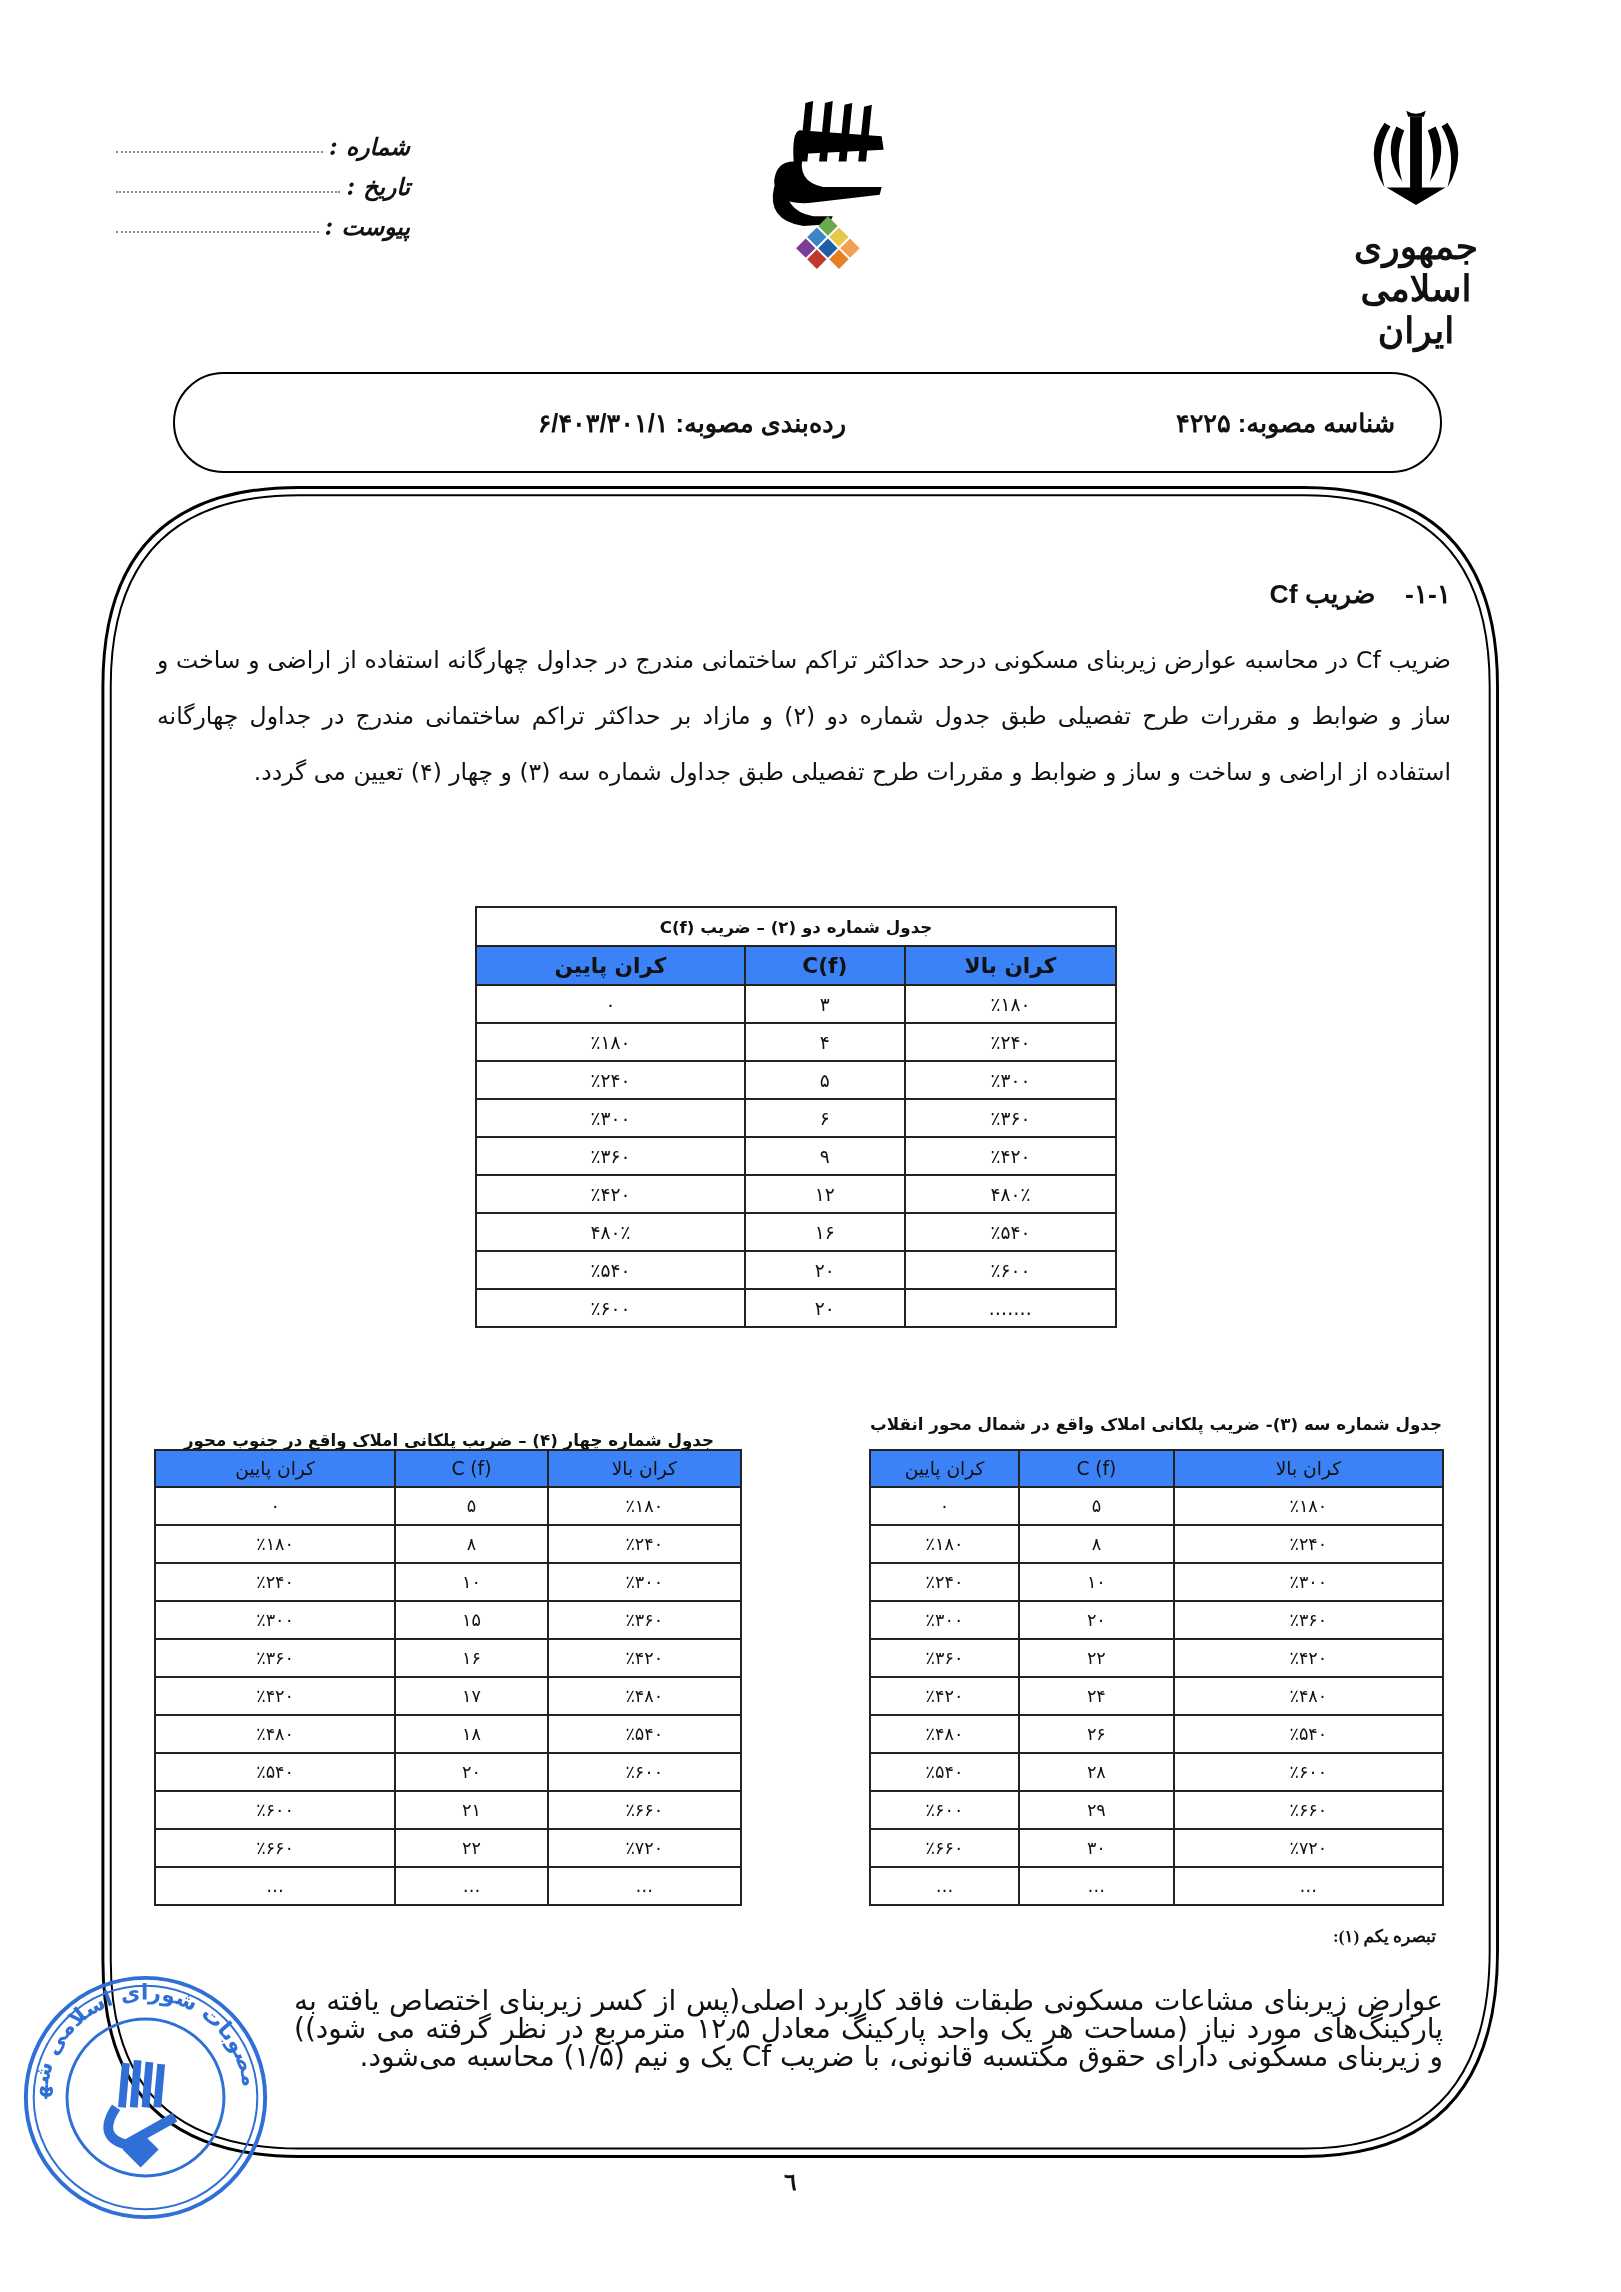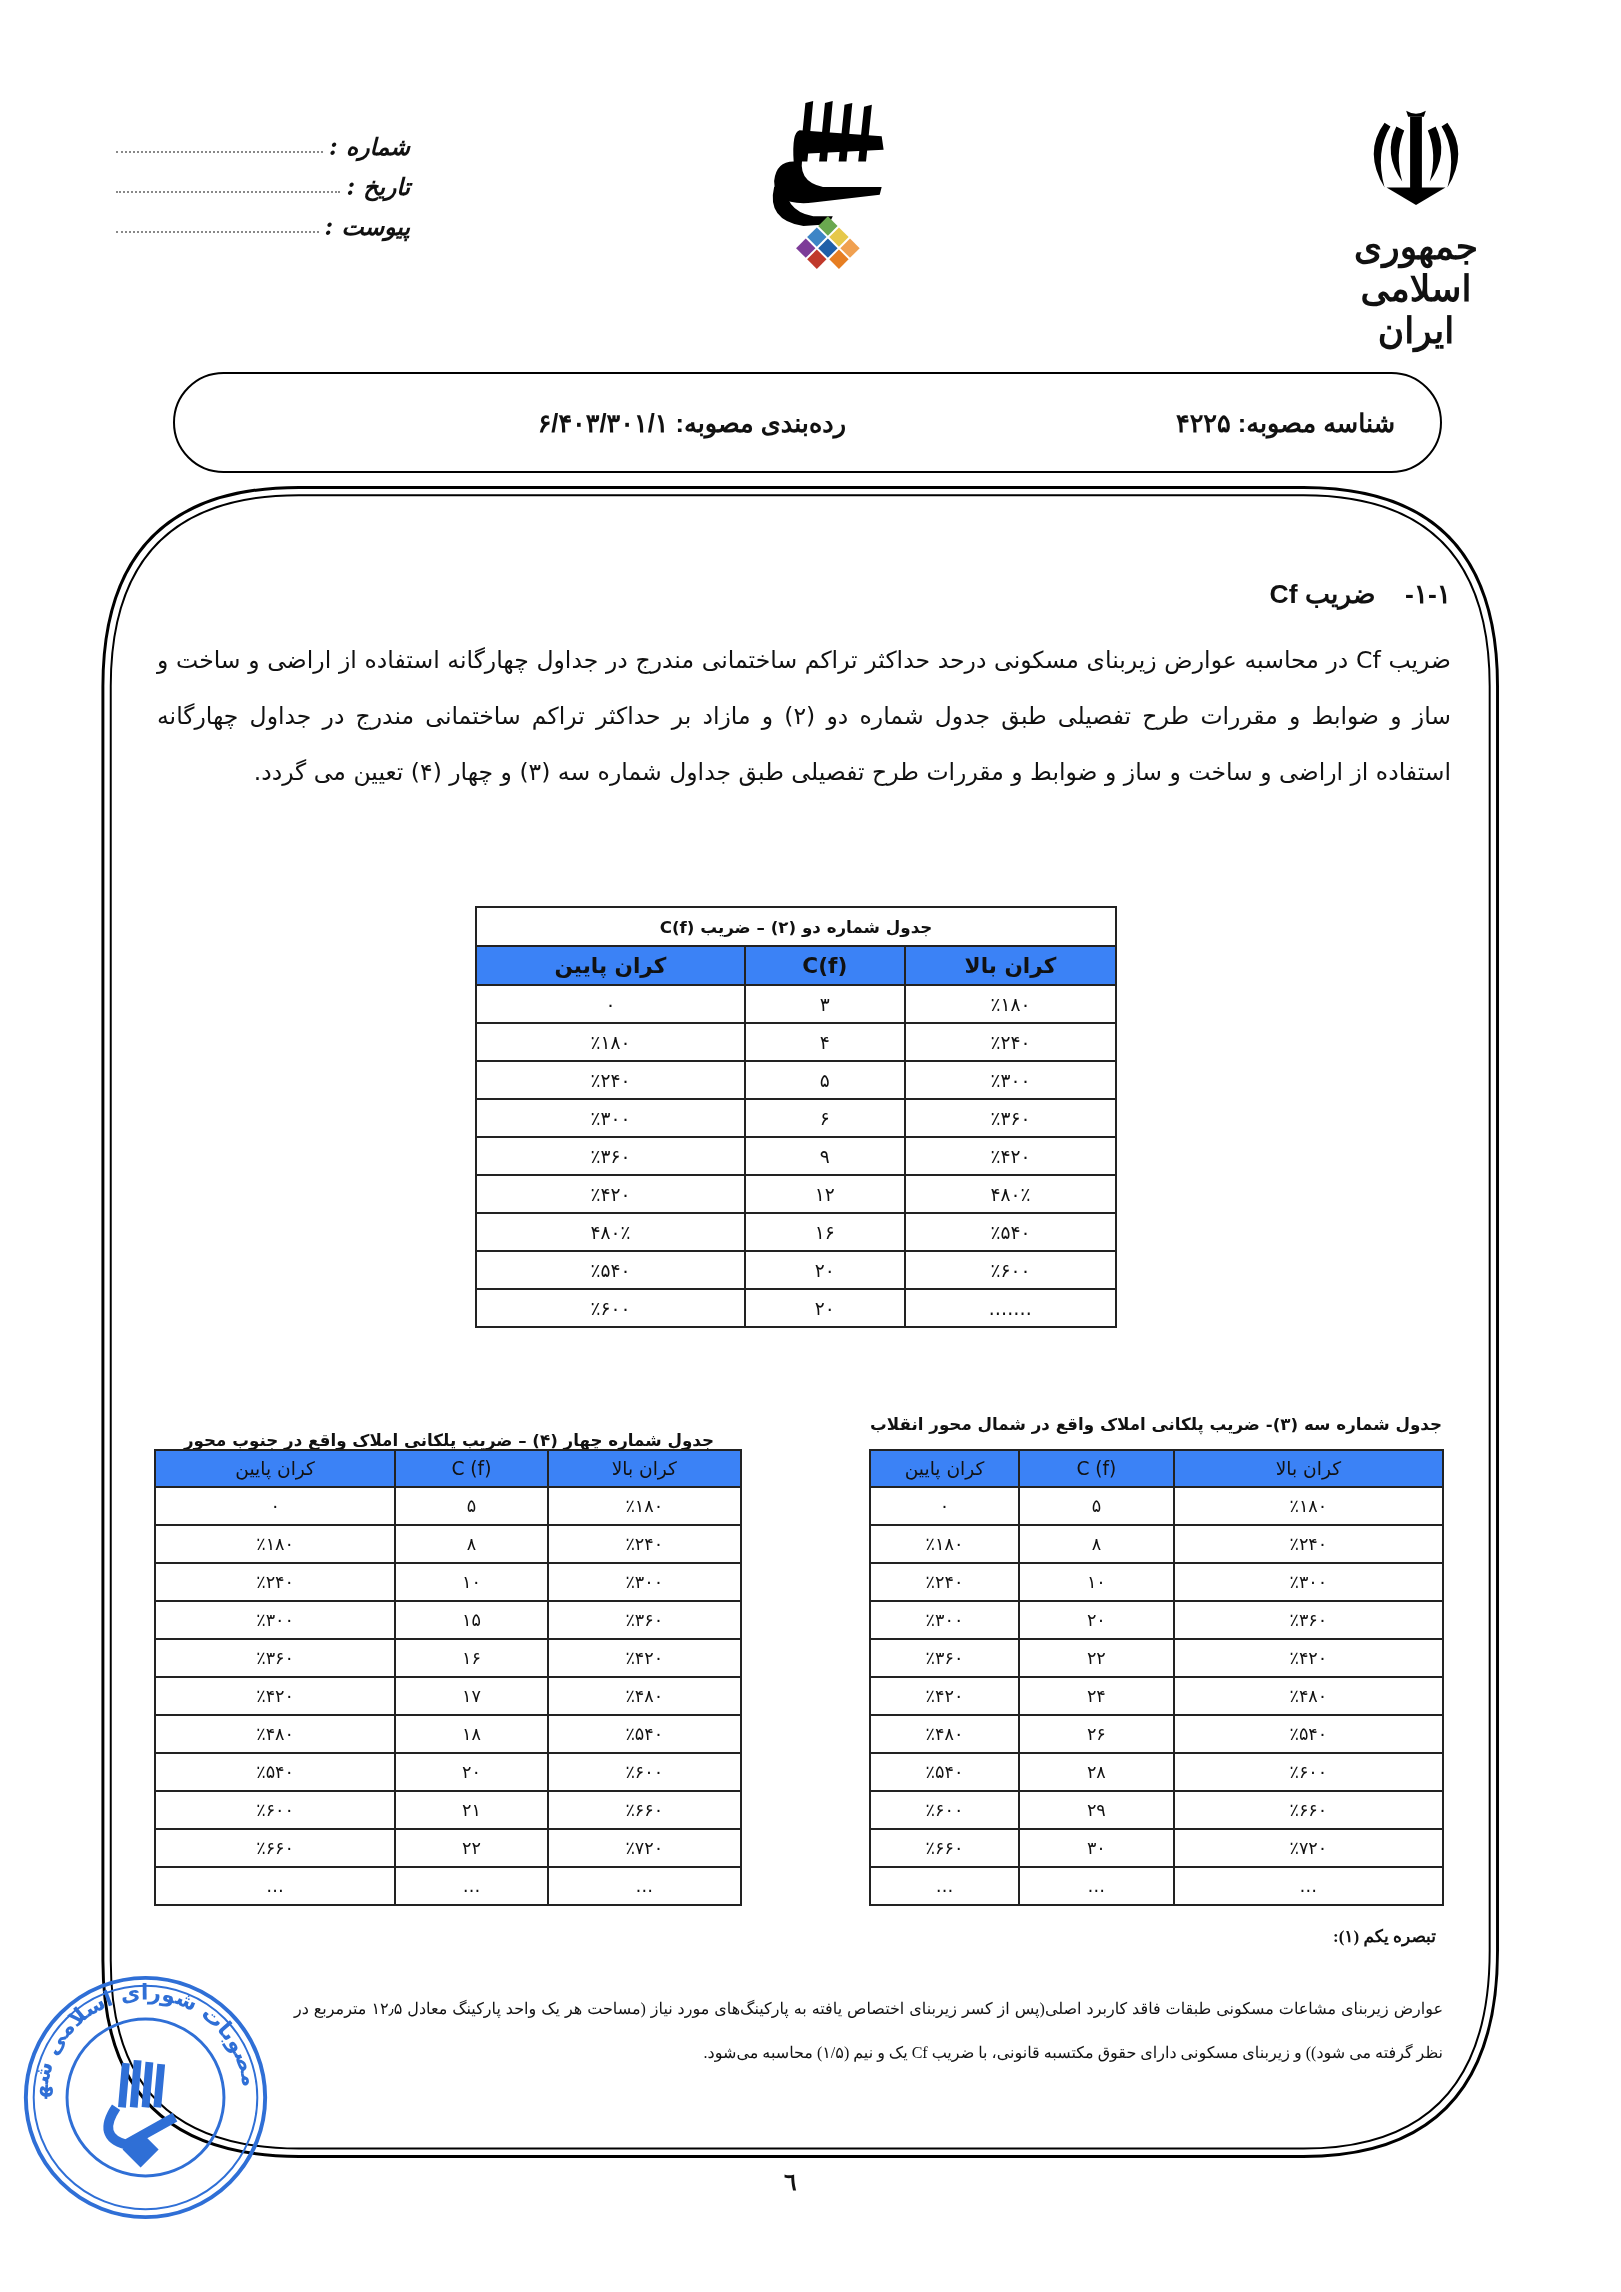--- a/index.html
+++ b/index.html
@@ -35,21 +35,21 @@
   .t2 th { height: 37px; font-size: 21.6px; font-weight: bold !important; }
   .t2 td.v { height: 36px; font-size: 18.6px; }
   .tcap { font-family: "DejaVu Sans", sans-serif; font-weight: bold; font-size: 16.7px; direction: rtl; text-align: center; }
   .t3cap { left: 867px; top: 1414px; width: 578px; }
   .t4cap { left: 155px; top: 1414px; width: 588px; margin-top: 16px; }
   .t3 { left: 869px; top: 1449px; width: 575px; }
   .t4 { left: 154px; top: 1449px; width: 588px; }
   .t3 th, .t4 th { height: 35px; font-size: 18.6px; }
   .t3 td, .t4 td { height: 36px; font-size: 17.6px; }
   .note-title { left: 287px; top: 1926px; width: 1149px; direction: rtl; font-family: Liberation Serif, serif; font-weight: bold; font-size: 17px; }
-  .note-body { left: 294px; top: 1987px; width: 1149px; direction: rtl; font-size: 16px; line-height: 44px; text-align: justify; margin: 0; font-family: Liberation Serif, serif; }
+  .note-body { left: 294px; top: 1987px; width: 1149px; direction: rtl; font-size: 28px; line-height: 28px; text-align: justify; margin: 0; }
   .page-num { left: 784px; top: 2168px; font-family: "DejaVu Serif", serif; font-size: 23.5px; font-weight: bold; }
   .stamp { left: 17.6px; top: 1970px; width: 255px; height: 255px; }
 </style>
 </head>
 <body>
 
 <div class="abs meta-lines">
   <div class="meta-row">
     <span class="meta-label">شماره :</span>
     <span class="meta-dots"></span>

